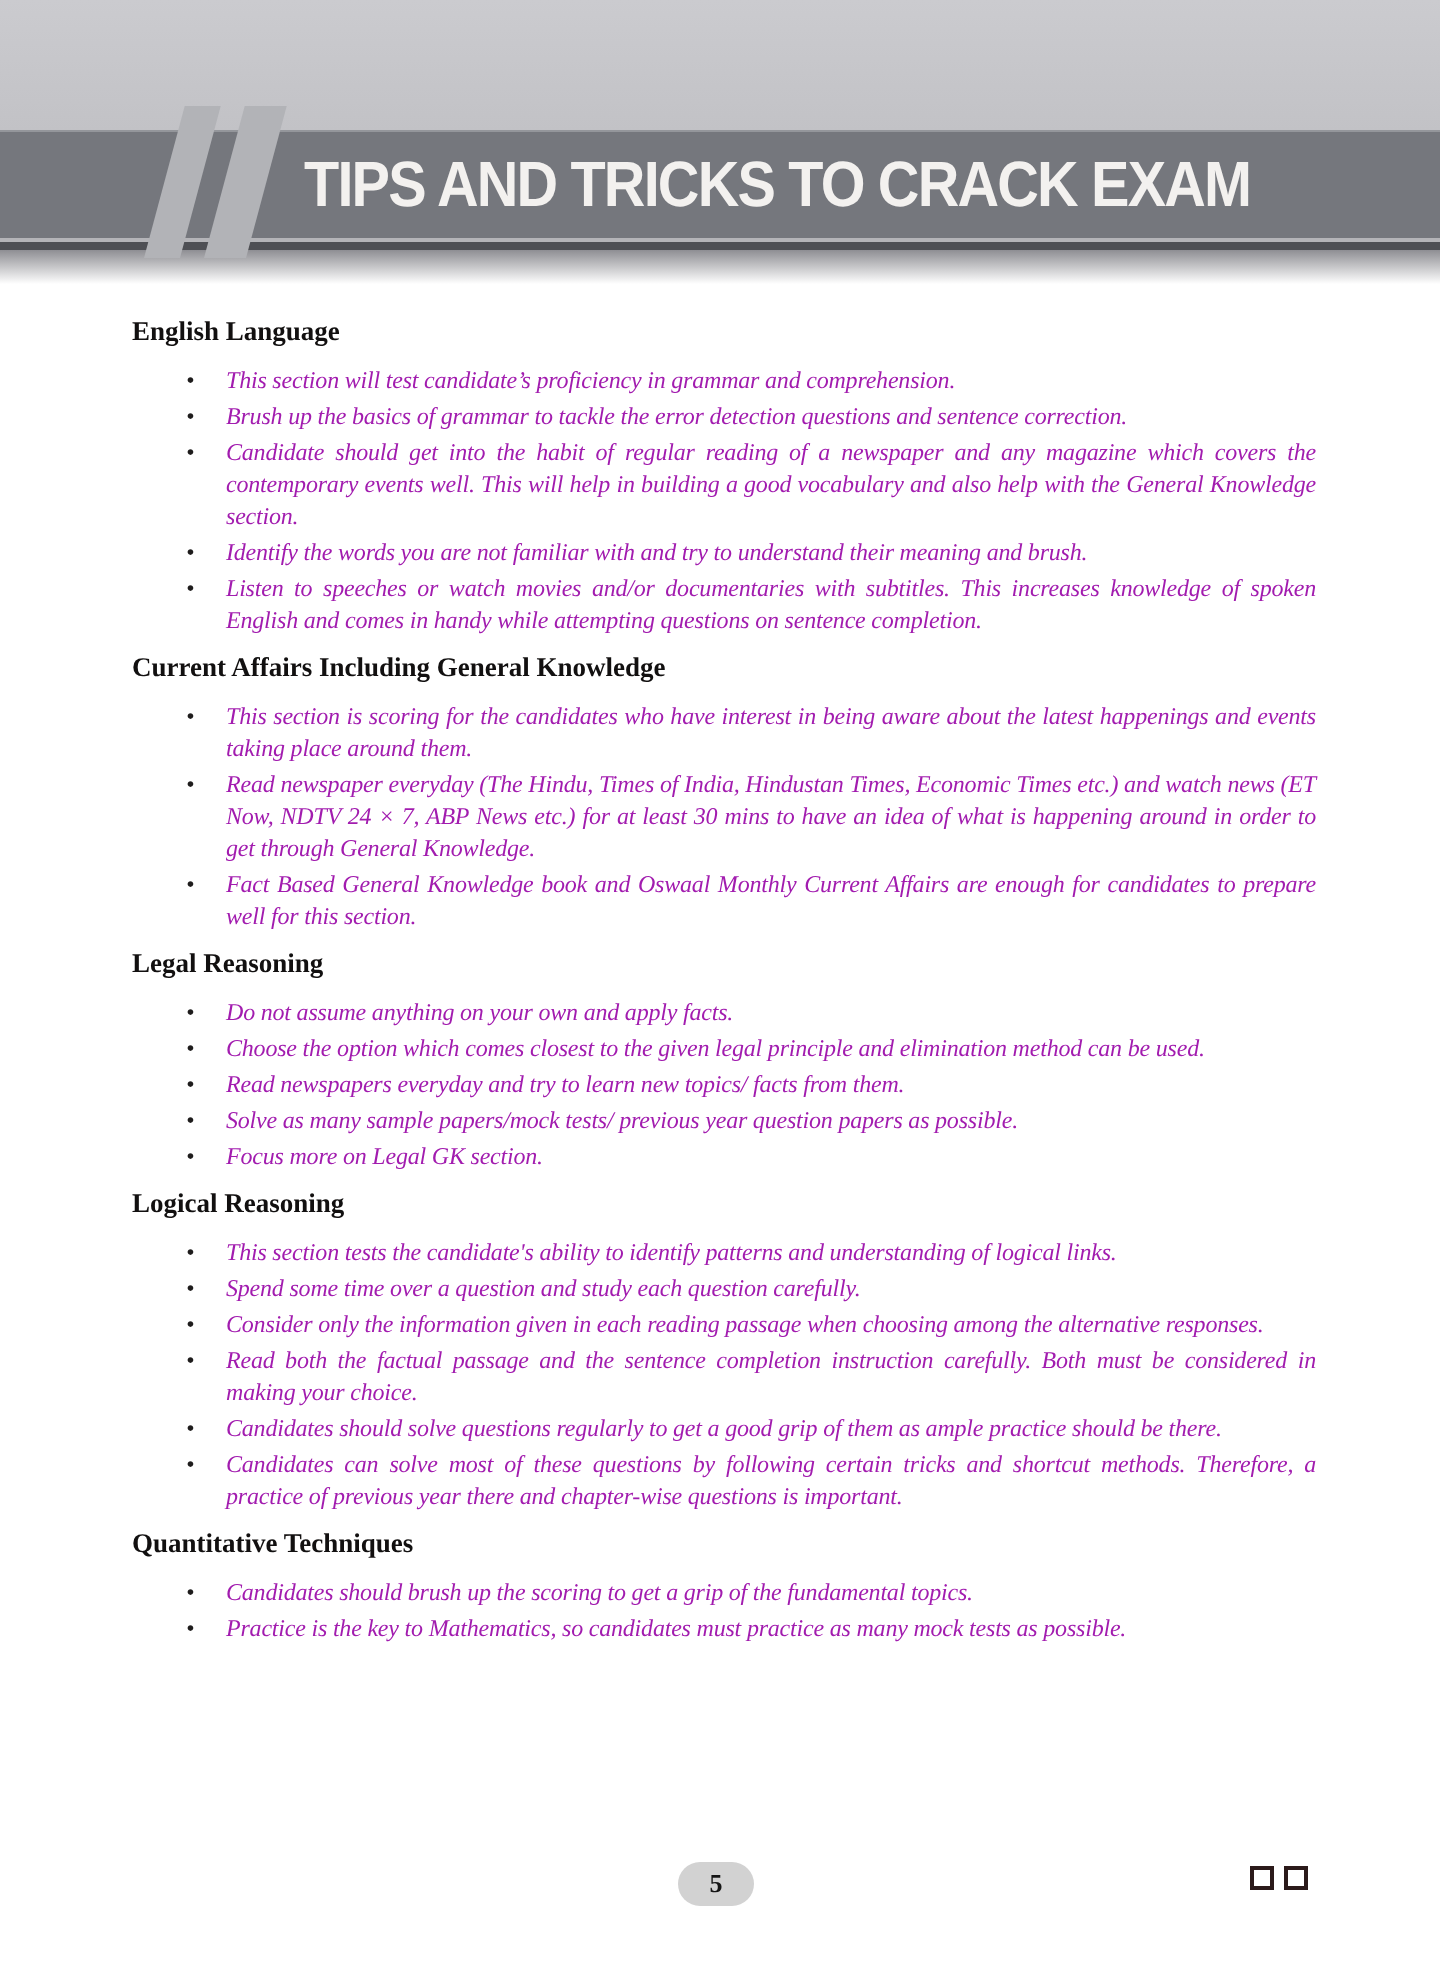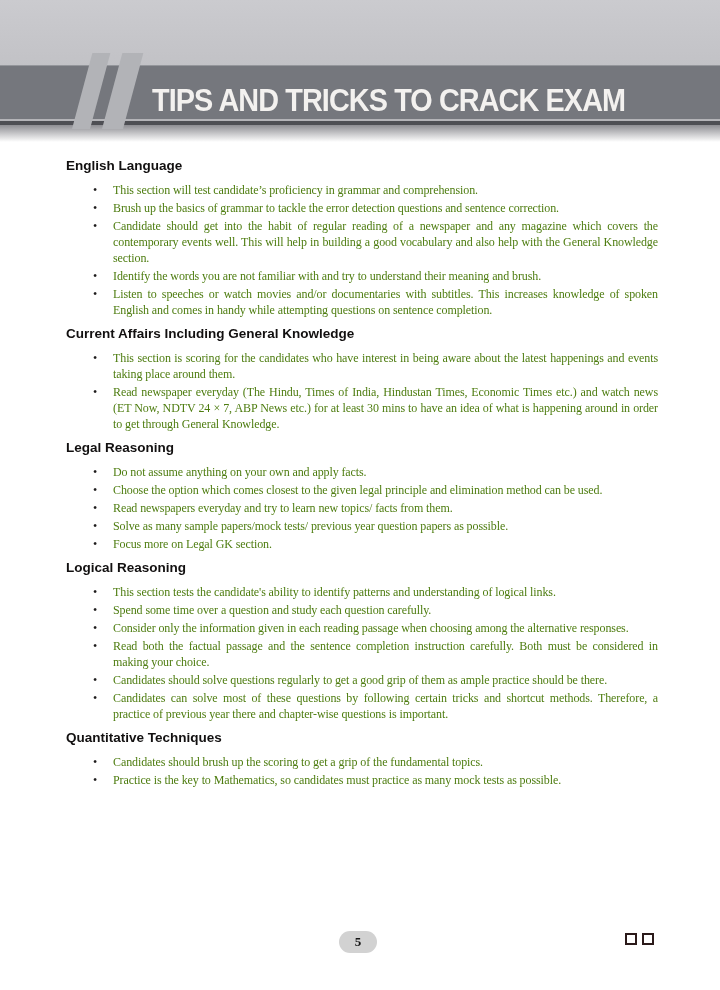--- a/index.html
+++ b/index.html
@@ -16,21 +16,21 @@
   .header-top {
     position: absolute; top: 0; left: 0; right: 0; height: 65px;
     background: linear-gradient(#cbcbcf, #c2c2c6);
     z-index: 1;
   }
   .header-band {
     position: absolute; top: 65px; left: 0; right: 0; height: 54px;
     background: #75777d;
     border-top: 1px solid #94969b;
     box-sizing: border-box;
-    display: flex; align-items: flex-end;
+    display: flex; align-items: center;
     z-index: 2;
   }
   .header-title {
     margin: 0 0 0 152px;
     color: #f3f1ef;
     font-family: "Liberation Sans", sans-serif;
     font-weight: bold;
     font-size: 32px;
     letter-spacing: -1px;
     white-space: nowrap;
@@ -59,41 +59,42 @@
   .stripe-1 { left: 72px; width: 18px; }
   .stripe-2 { left: 102px; width: 21px; }
 
   
   .content {
     position: absolute; top: 157px; left: 0; right: 0;
     z-index: 4;
   }
   .section h2 {
     margin: 7px 66px 8px 66px;
-    font-family: Liberation Sans, sans-serif;
+    font-family: Liberation Serif, serif;
     font-weight: bold;
     font-size: 13.5px;
     line-height: 17px;
     color: #121010;
   }
   .section:first-child h2 { margin-top: 0; }
   .section ul {
     list-style: none;
     margin: 0 0 0 113px;
     padding: 0;
     width: 545px;
   }
   .section li {
     position: relative;
     margin: 0 0 2px 0;
     font-size: 12px;
     letter-spacing: -0.1px;
     line-height: 16px;
     text-align: justify;
-    color: #4d7c0f;
+    color: #a21caf;
+    font-style: italic;
   }
   .section li::before {
     content: "\2022";
     position: absolute;
     left: -20px;
     top: 0;
     font-size: 12px;
     color: #1e1c1c;
   }
 
@@ -151,20 +152,21 @@
         <li>Identify the words you are not familiar with and try to understand their meaning and brush.</li>
         <li>Listen to speeches or watch movies and/or documentaries with subtitles. This increases knowledge of spoken English and comes in handy while attempting questions on sentence completion.</li>
       </ul>
     </section>
 
     <section class="section">
       <h2>Current Affairs Including General Knowledge</h2>
       <ul>
         <li>This section is scoring for the candidates who have interest in being aware about the latest happenings and events taking place around them.</li>
         <li>Read newspaper everyday (The Hindu, Times of India, Hindustan Times, Economic Times etc.) and watch news (ET Now, NDTV 24 × 7, ABP News etc.) for at least 30 mins to have an idea of what is happening around in order to get through General Knowledge.</li>
+        <li>Fact Based General Knowledge book and Oswaal Monthly Current Affairs are enough for candidates to prepare well for this section.</li>
       </ul>
     </section>
 
     <section class="section">
       <h2>Legal Reasoning</h2>
       <ul>
         <li>Do not assume anything on your own and apply facts.</li>
         <li>Choose the option which comes closest to the given legal principle and elimination method can be used.</li>
         <li>Read newspapers everyday and try to learn new topics/ facts from them.</li>
         <li>Solve as many sample papers/mock tests/ previous year question papers as possible.</li>

